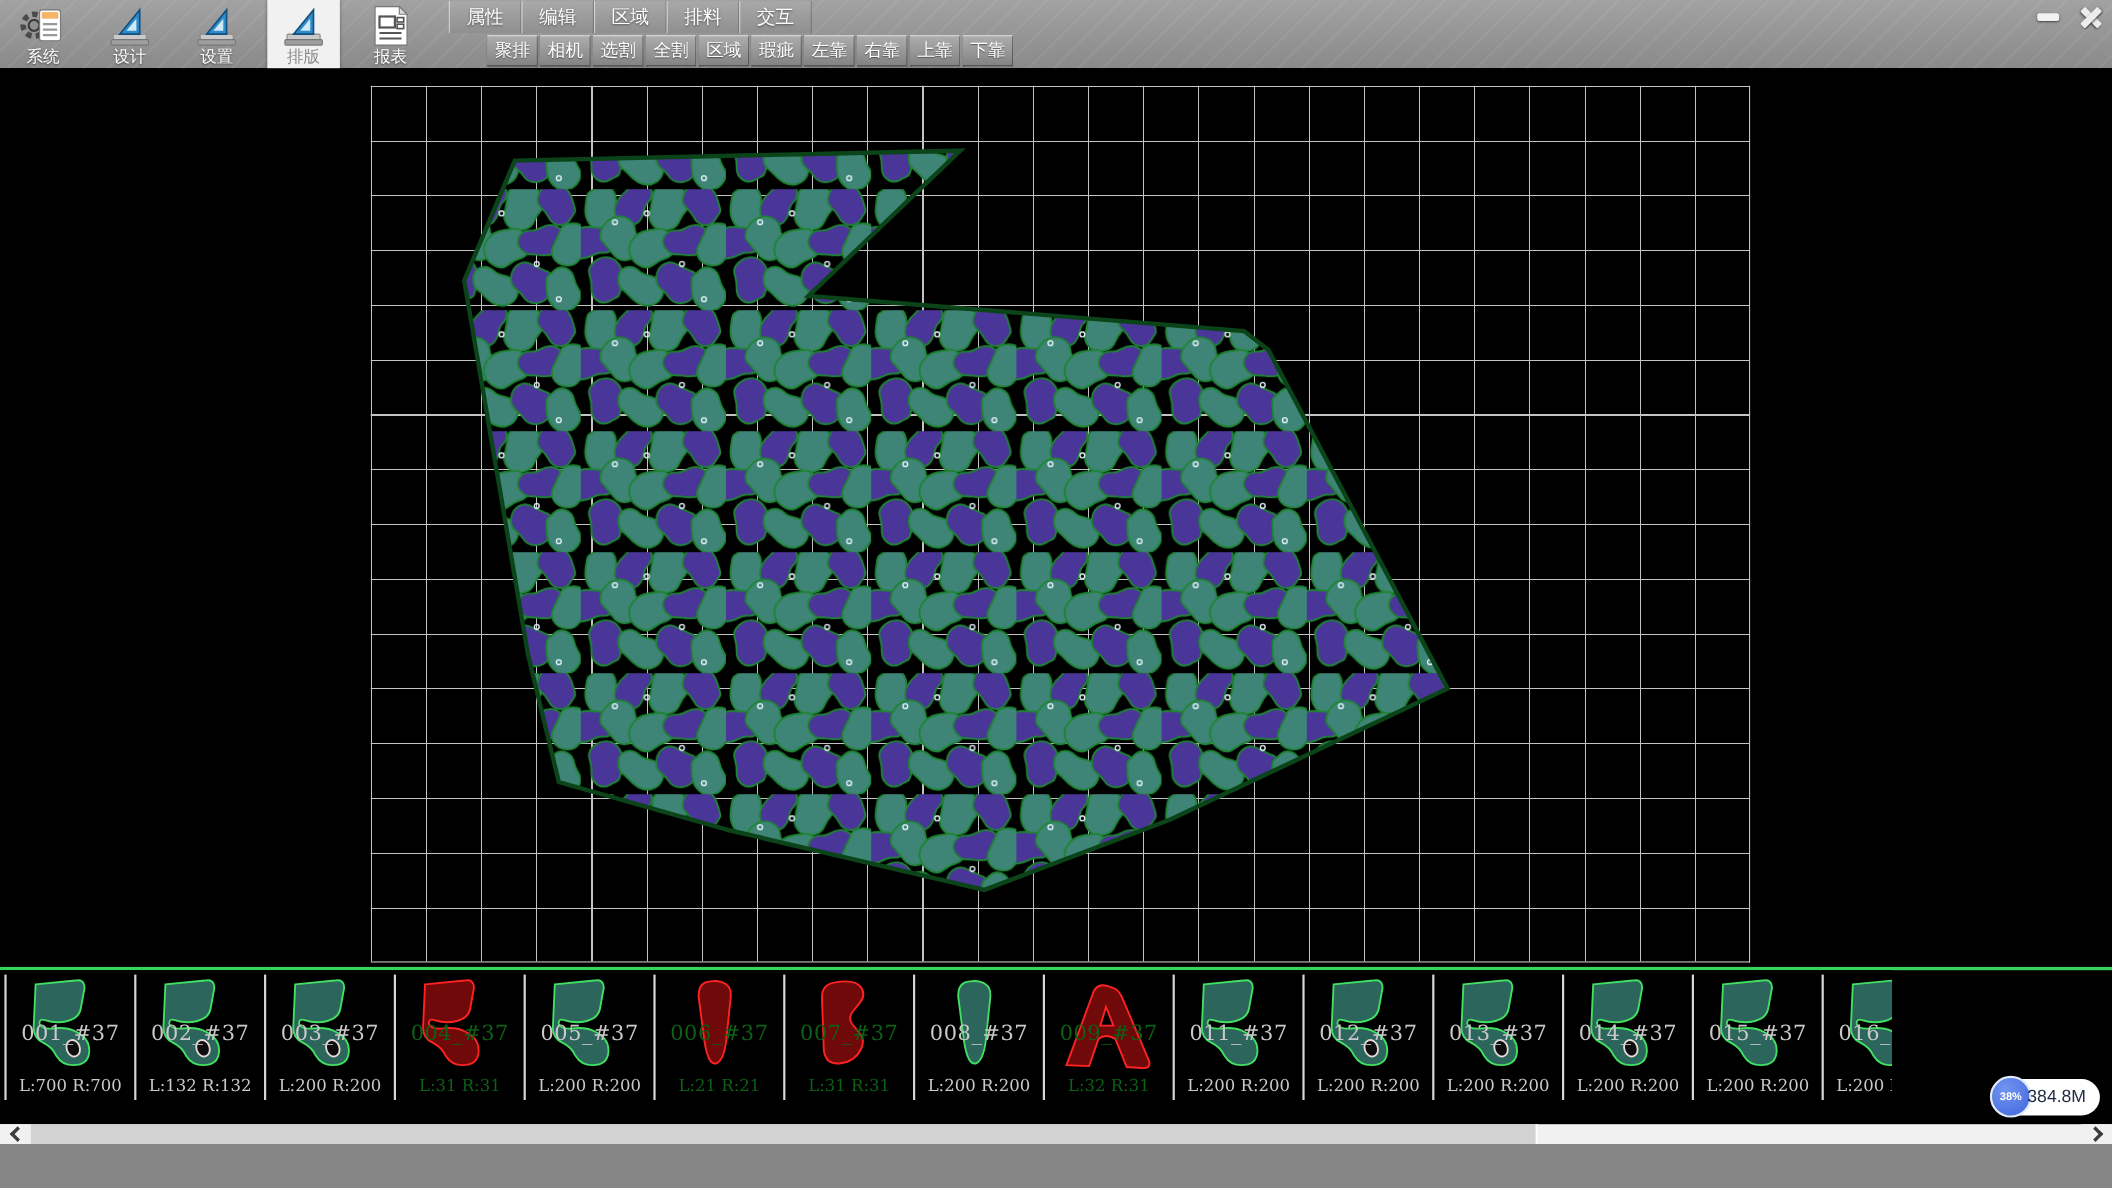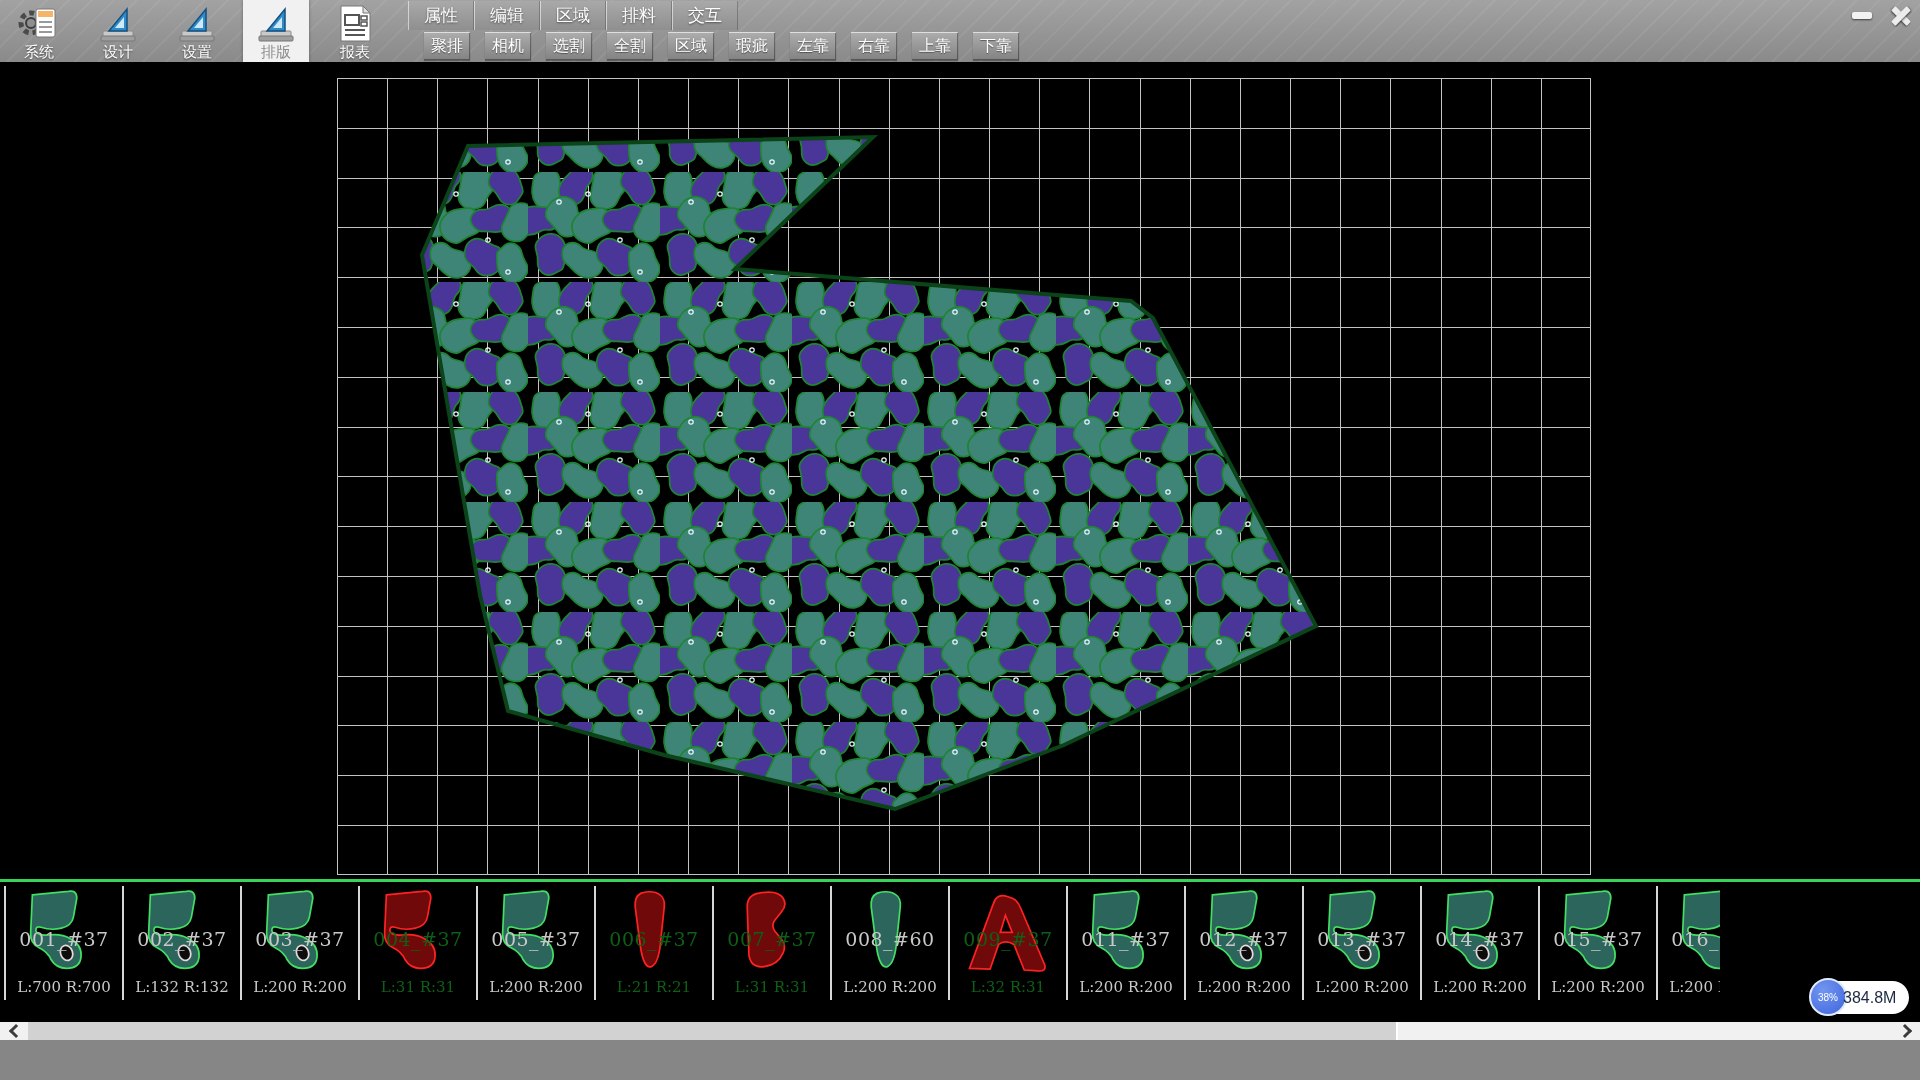--- a/index.html
+++ b/index.html
@@ -18,21 +18,21 @@
     display:flex;flex-direction:column;align-items:center;cursor:pointer;}
   .tab.active{background:#f1f1f1;box-shadow:0 0 3px rgba(0,0,0,.35);}
   .tab .icon{width:46px;height:41px;display:block;}
   .tab .lbl{font-size:15px;line-height:16px;color:#fff;text-shadow:0 1px 2px rgba(0,0,0,.55);}
   .tab.active .lbl{color:#8d8d8d;text-shadow:none;}
   .menu-row{position:absolute;left:408px;top:1px;height:29px;display:flex;z-index:3;}
   .menu-btn{width:64px;height:29px;display:flex;align-items:center;justify-content:center;
     color:#fff;font-size:17px;text-shadow:0 1px 2px rgba(0,0,0,.5);cursor:pointer;
     background:linear-gradient(#a9a9a9,#8f8f8f);
     border-left:1px solid rgba(255,255,255,.55);border-right:1px solid rgba(80,80,80,.45);}
-  .tool-row{position:absolute;left:424px;top:32px;display:flex;gap:15px;z-index:3;}
+  .tool-row{position:absolute;left:443px;top:32px;display:flex;gap:2px;z-index:3;}
   .tool-btn{width:46px;height:28px;display:flex;align-items:center;justify-content:center;
     color:#fff;font-size:16px;text-shadow:0 1px 1px rgba(0,0,0,.45);cursor:pointer;
     background:linear-gradient(#aeaeae,#828282);
     box-shadow:inset 0 1px 0 rgba(255,255,255,.6),inset -1px -1px 0 rgba(0,0,0,.35),0 1px 1px rgba(0,0,0,.3);}
   .win-controls{position:absolute;right:3px;top:3px;display:flex;gap:7px;z-index:3;}
   .win-btn{width:32px;height:25px;display:flex;align-items:center;justify-content:center;cursor:pointer;}
   .glyph-min{width:20px;height:7px;border-radius:2px;background:#f2f2f2;
     box-shadow:0 1px 2px rgba(40,40,40,.8);}
   .glyph-close{position:relative;width:24px;height:24px;}
   .glyph-close::before,.glyph-close::after{content:"";position:absolute;left:1px;top:9px;
@@ -75,21 +75,21 @@
   .chev.r{transform:rotate(-135deg);margin-right:3px;}
   .hs-thumb{position:absolute;left:28px;top:0;width:1368px;height:18px;background:#d2d2d2;
     border-right:2px solid #fff;cursor:pointer;}
   .statusbar{position:absolute;left:0;top:1040px;width:1920px;height:40px;background:#868686;}
   
   .badge{position:absolute;left:1812px;top:981px;width:97px;height:33px;border-radius:17px;
     background:#fff;box-shadow:0 2px 7px rgba(0,0,0,.55);z-index:6;}
   .badge .pct{position:absolute;left:-3px;top:-3px;width:38px;height:38px;border-radius:50%;
     background:radial-gradient(circle at 35% 30%,#7295f0,#3f66dd);
     border:2px solid #e3eafb;box-sizing:border-box;color:#fff;font-size:10px;
-    display:flex;align-items:center;justify-content:center;}
+    display:flex;align-items:center;justify-content:center;font-weight:bold;}
   .badge .mem{position:absolute;left:31px;top:0;height:33px;display:flex;align-items:center;
     font-size:16px;color:#1c2940;}
 </style>
 </head>
 <body>
 
 <div class="toolbar">
   <div class="tab-bar">
       <div class="tab">
         <span class="icon"><svg viewBox="0 0 46 41">
@@ -255,21 +255,21 @@
         <svg viewBox="0 0 110 110">
           <path d="M40,6 Q62,2 68,12 Q73,20 66,28 L58,38 Q54,44 58,50 L66,60 Q72,66 68,76 Q62,90 46,92 Q30,94 28,78 L26,22 Q26,8 40,6 Z" class="shape-red"></path>
         </svg>
         <div class="pid">007_#37</div>
         <div class="plr">L:31 R:31</div>
       </div>
       <div class="cell">
         <svg viewBox="0 0 110 110">
           <path d="M40,6 Q54,2 62,8 Q68,12 67,22 L63,60 Q61,88 52,92 Q43,95 39,68 L33,22 Q32,10 40,6 Z" class="shape-teal"></path>
         </svg>
-        <div class="pid">008_#60</div>
+        <div class="pid">008_#37</div>
         <div class="plr">L:200 R:200</div>
       </div>
       <div class="cell red">
         <svg viewBox="0 0 110 110">
           <path d="M10,94 L38,18 Q42,6 54,10 L60,12 Q66,14 70,24 L98,90 Q100,98 90,97 L74,96 L62,66 Q52,60 44,66 L34,95 Z M46,52 L60,52 L52,32 Z" class="shape-red" fill-rule="evenodd"></path>
         </svg>
         <div class="pid">009_#37</div>
         <div class="plr">L:32 R:31</div>
       </div>
       <div class="cell">

